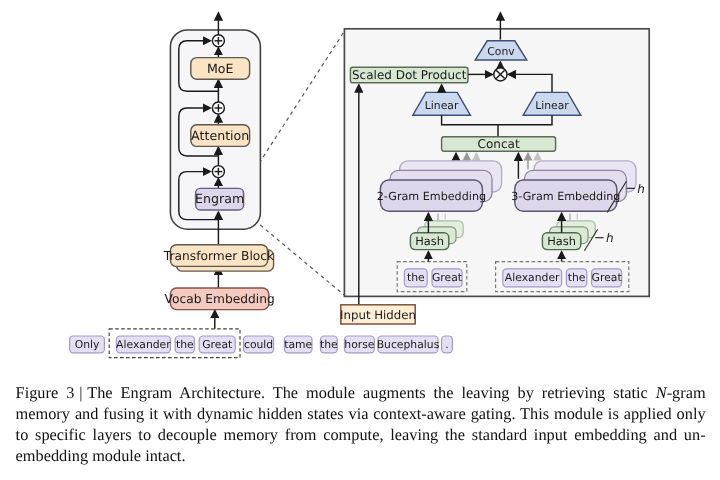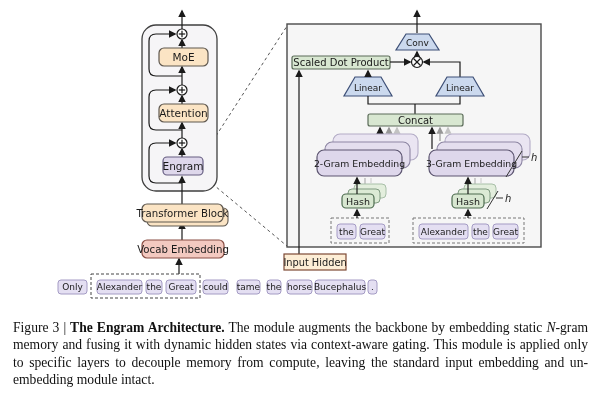--- a/index.html
+++ b/index.html
@@ -4,21 +4,21 @@
 <style>
   html,body{margin:0;padding:0;background:#fff;}
   .page{position:relative;width:600px;height:400px;background:#ffffff;overflow:hidden;
         font-family:"DejaVu Sans",sans-serif;color:#1a1a1a;}
   svg{display:block;}
   svg text{font-family:"DejaVu Sans",sans-serif;fill:#1a1a1a;}
   .caption{position:absolute;left:13px;top:319px;width:575px;
            font-family:"Liberation Serif",serif;font-size:13.6px;line-height:17.4px;
            color:#111;text-align:justify;}
   .caption .sep{margin:0 4px;}
-  .caption b{font-weight:bold;}
+  .caption b{font-weight:normal;}
   .caption i{font-style:italic;}
 </style>
 </head>
 <body>
 
 <div class="page">
 <svg width="600" height="314" viewBox="0 0 600 314">
   <defs>
     <marker id="ab" viewBox="0 0 10 10" refX="8" refY="5" markerWidth="6.5" markerHeight="6.5" orient="auto-start-reverse">
       <path d="M0,0 L10,5 L0,10 z" fill="#1a1a1a"></path>
@@ -258,16 +258,16 @@
   <line x1="468" y1="218" x2="468" y2="210" stroke="#1a1a1a" stroke-width="1.2" marker-end="url(#ab)"></line>
 
   <g>
     <rect x="284" y="254" width="62" height="16" fill="#fdeed6" stroke="#7d4a35" stroke-width="1.2"></rect>
     <text x="315" y="265.5" font-size="9.8" text-anchor="middle">Input Hidden</text>
   </g>
 </svg>
 
 <div class="caption">
   <span>Figure 3</span><span class="sep">|</span><b>The Engram Architecture.</b>
-  <span>The module augments the backbone by embedding static</span>
+  <span>The module augments the leaving by retrieving static</span>
   <i>N</i><span>-gram memory and fusing it with dynamic hidden states via context-aware gating. This module is applied only to specific layers to decouple memory from compute, leaving the standard input embedding and un-embedding module intact.</span>
 </div>
 </div>
 
 </body></html>

